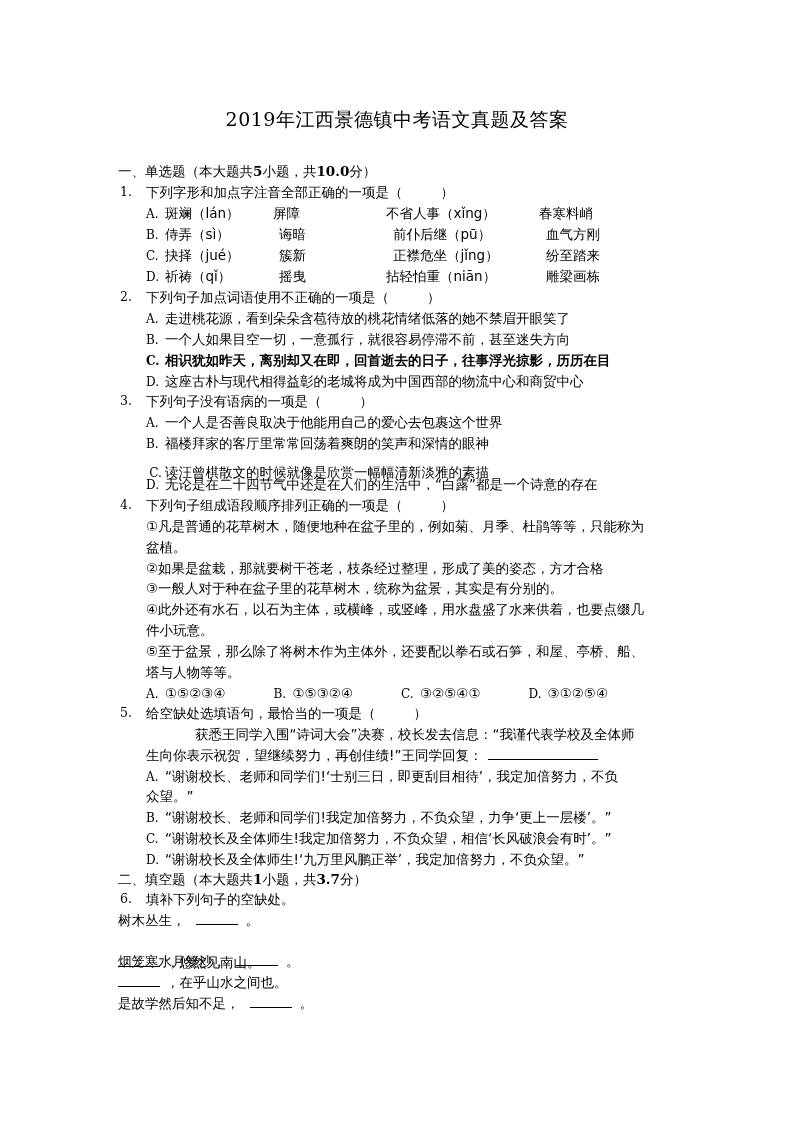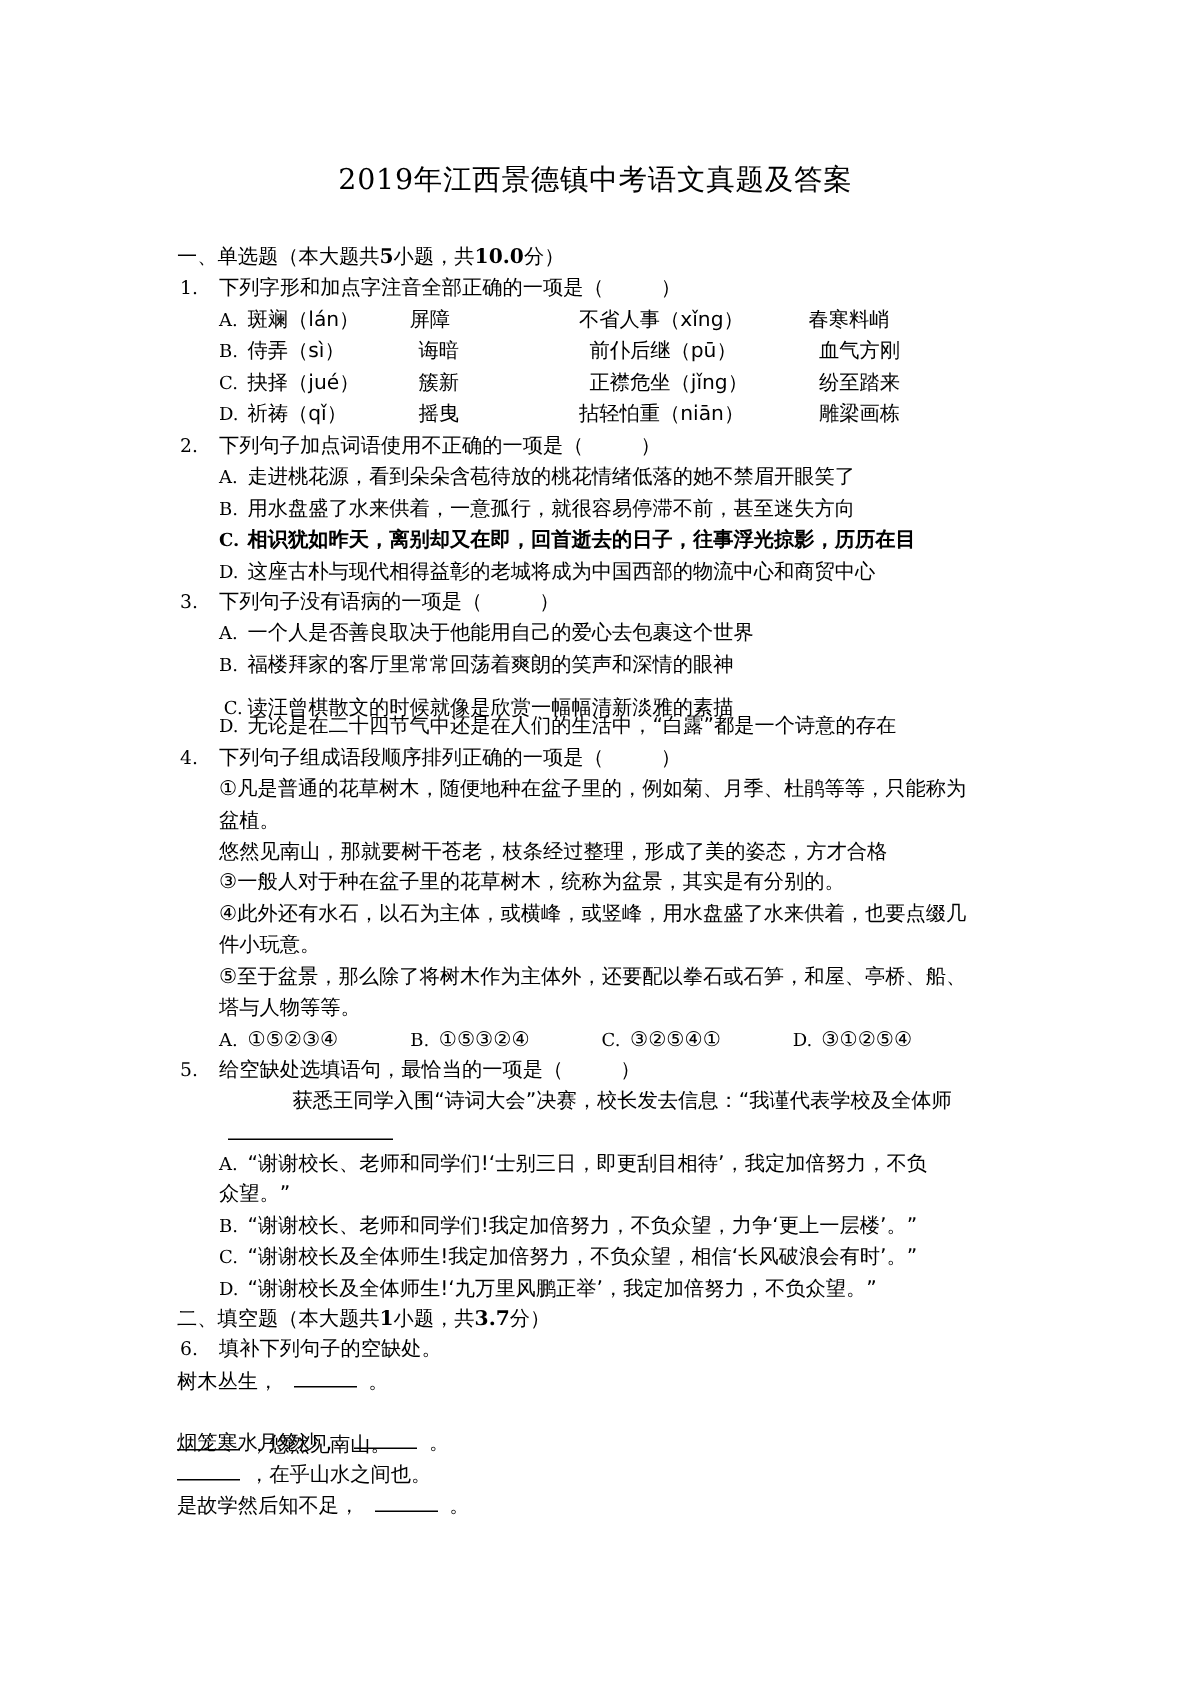--- a/index.html
+++ b/index.html
@@ -69,56 +69,56 @@
     <span class="col" style="left:133px;">摇曳</span>
     <span class="col" style="left:240px;">拈轻怕重（niān）</span>
     <span class="col" style="left:400px;">雕梁画栋</span>
   </div>
 
   <div class="line qnum num" style="top:287px;">2.</div>
   <div class="line qtext" style="top:287px;">
     <span>下列句子加点词语使用不正确的一项是（</span><span class="paren"></span><span>）</span>
   </div>
   <div class="line opt" style="top:308px;"><span class="lbl">A.</span><span>走进桃花源，看到朵朵含苞待放的桃花情绪低落的她不禁眉开眼笑了</span></div>
-  <div class="line opt" style="top:329px;"><span class="lbl">B.</span><span>用水盘盛了水来供着，一意孤行，就很容易停滞不前，甚至迷失方向</span></div>
+  <div class="line opt" style="top:329px;"><span class="lbl">B.</span><span>一个人如果目空一切，一意孤行，就很容易停滞不前，甚至迷失方向</span></div>
   <div class="line opt" style="top:350px;font-weight:bold;"><span class="lbl">C.</span><span>相识犹如昨天，离别却又在即，回首逝去的日子，往事浮光掠影，历历在目</span></div>
   <div class="line opt" style="top:371px;"><span class="lbl">D.</span><span>这座古朴与现代相得益彰的老城将成为中国西部的物流中心和商贸中心</span></div>
 
   <div class="line qnum num" style="top:391px;">3.</div>
   <div class="line qtext" style="top:391px;">
     <span>下列句子没有语病的一项是（</span><span class="paren"></span><span>）</span>
   </div>
   <div class="line opt" style="top:412px;"><span class="lbl">A.</span><span>一个人是否善良取决于他能用自己的爱心去包裹这个世界</span></div>
   <div class="line opt" style="top:433px;"><span class="lbl">B.</span><span>福楼拜家的客厅里常常回荡着爽朗的笑声和深情的眼神</span></div>
   <div class="line opt" style="top:462px;text-align:center;"><span class="lbl">C.</span><span>读汪曾棋散文的时候就像是欣赏一幅幅清新淡雅的素描</span></div>
   <div class="line opt" style="top:474px;"><span class="lbl">D.</span><span>无论是在二十四节气中还是在人们的生活中，“白露”都是一个诗意的存在</span></div>
 
   <div class="line qnum num" style="top:495px;">4.</div>
   <div class="line qtext" style="top:495px;">
     <span>下列句子组成语段顺序排列正确的一项是（</span><span class="paren"></span><span>）</span>
   </div>
   <div class="line cont" style="top:516px;">①凡是普通的花草树木，随便地种在盆子里的，例如菊、月季、杜鹃等等，只能称为</div>
   <div class="line cont" style="top:537px;">盆植。</div>
-  <div class="line cont" style="top:558px;">悠然见南山，那就要树干苍老，枝条经过整理，形成了美的姿态，方才合格</div>
+  <div class="line cont" style="top:558px;">②如果是盆栽，那就要树干苍老，枝条经过整理，形成了美的姿态，方才合格</div>
   <div class="line cont" style="top:578px;">③一般人对于种在盆子里的花草树木，统称为盆景，其实是有分别的。</div>
   <div class="line cont" style="top:599px;">④此外还有水石，以石为主体，或横峰，或竖峰，用水盘盛了水来供着，也要点缀几</div>
   <div class="line cont" style="top:620px;">件小玩意。</div>
   <div class="line cont" style="top:641px;">⑤至于盆景，那么除了将树木作为主体外，还要配以拳石或石笋，和屋、亭桥、船、</div>
   <div class="line cont" style="top:662px;">塔与人物等等。</div>
   <div class="line opt" style="top:683px;">
     <span class="ans"><span class="lbl">A.</span><span>①⑤②③④</span></span><span class="ans"><span class="lbl">B.</span><span>①⑤③②④</span></span><span class="ans"><span class="lbl">C.</span><span>③②⑤④①</span></span><span class="ans"><span class="lbl">D.</span><span>③①②⑤④</span></span>
   </div>
 
   <div class="line qnum num" style="top:703px;">5.</div>
   <div class="line qtext" style="top:703px;">
     <span>给空缺处选填语句，最恰当的一项是（</span><span class="paren"></span><span>）</span>
   </div>
   <div class="line indent" style="top:724px;">获悉王同学入围“诗词大会”决赛，校长发去信息：“我谨代表学校及全体师</div>
   <div class="line cont" style="top:745px;">
-    <span class="blank b110" style="margin-left:6px;"></span>
+    <span>生向你表示祝贺，望继续努力，再创佳绩!”王同学回复：</span><span class="blank b110" style="margin-left:6px;"></span>
   </div>
   <div class="line opt" style="top:766px;"><span class="lbl">A.</span><span>“谢谢校长、老师和同学们!‘士别三日，即更刮目相待’，我定加倍努力，不负</span></div>
   <div class="line cont" style="top:786px;">众望。”</div>
   <div class="line opt" style="top:807px;"><span class="lbl">B.</span><span>“谢谢校长、老师和同学们!我定加倍努力，不负众望，力争‘更上一层楼’。”</span></div>
   <div class="line opt" style="top:828px;"><span class="lbl">C.</span><span>“谢谢校长及全体师生!我定加倍努力，不负众望，相信‘长风破浪会有时’。”</span></div>
   <div class="line opt" style="top:849px;"><span class="lbl">D.</span><span>“谢谢校长及全体师生!‘九万里风鹏正举’，我定加倍努力，不负众望。”</span></div>
 
   <div class="line sec" style="top:869px;">
     <span>二、填空题（本大题共</span><span class="bold">1</span><span>小题，共</span><span class="bold">3.7</span><span>分）</span>
   </div>

